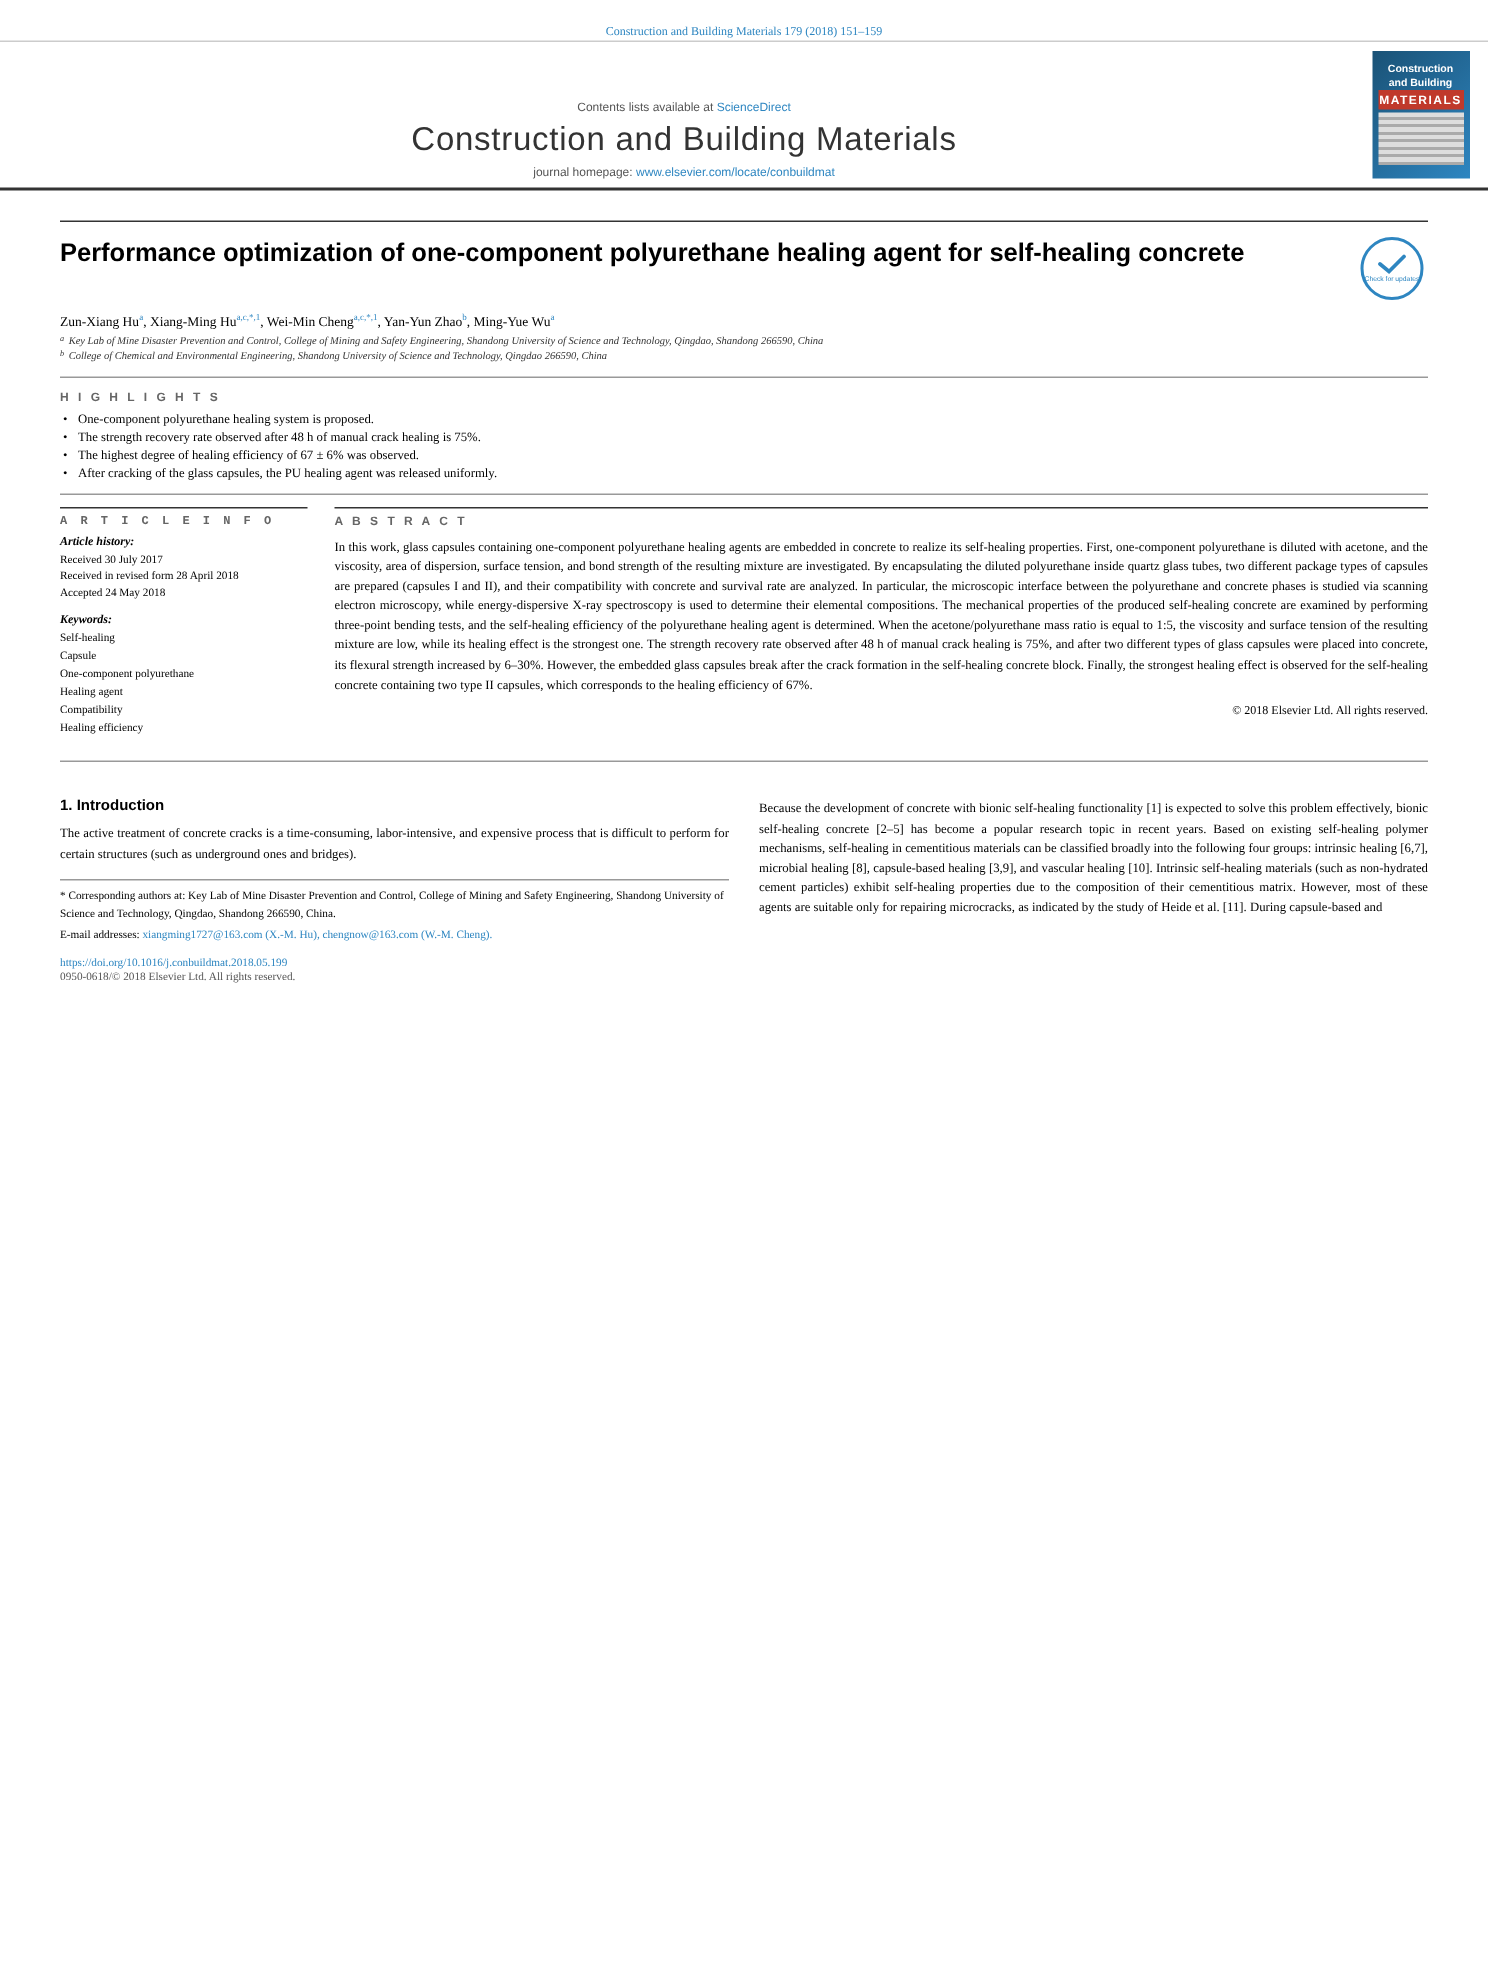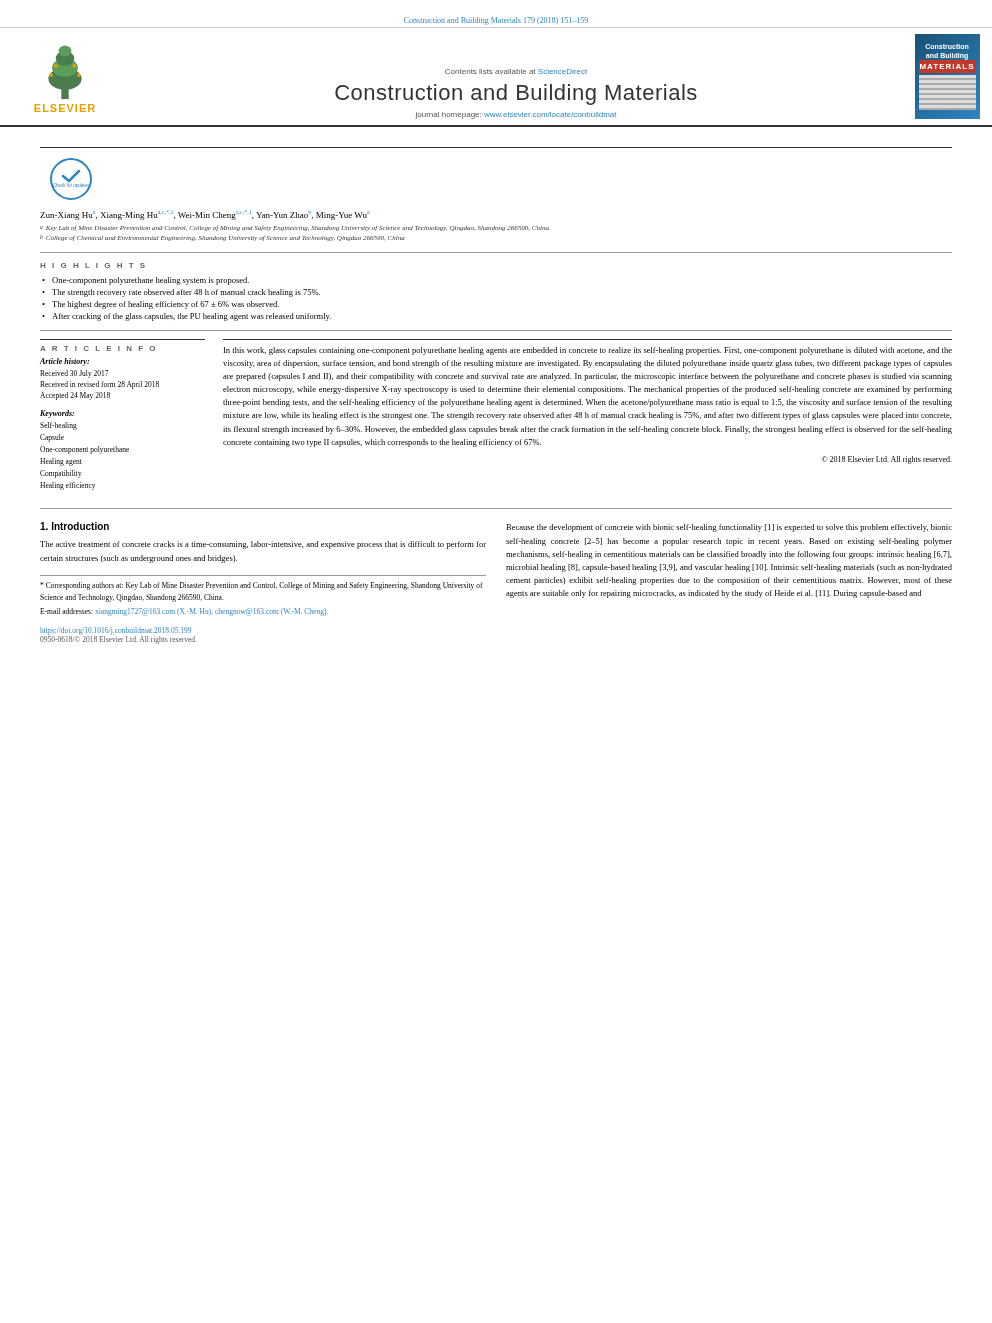--- a/index.html
+++ b/index.html
@@ -289,21 +289,21 @@
     }
 
     
     .article-info-section {
       border-top: 1px solid #333;
       padding-top: 4px;
     }
 
     .info-label {
       font-size: 8px;
-      font-family: Liberation Sans, sans-serif;
+      font-family: Liberation Mono, monospace;
       letter-spacing: 2px;
       color: #666;
       font-weight: bold;
       margin-bottom: 4px;
     }
 
     .article-history-title {
       font-size: 8px;
       font-style: italic;
       font-weight: bold;
@@ -359,21 +359,21 @@
       margin-top: 6px;
       color: #000;
     }
 
     
     .bottom-two-col {
       display: flex;
       gap: 20px;
       margin-top: 16px;
       border-top: 1px solid #999;
-      padding-top: 12px;
+      padding-top: 24px;
     }
 
     .bottom-left {
       flex: 1;
     }
 
     .bottom-right {
       flex: 1;
       font-family: Liberation Serif, serif;
     }
@@ -426,39 +426,20 @@
 <body>
 
 <div class="page-wrapper">
 
   <div class="journal-top-bar">
     <span>Construction and Building Materials 179 (2018) 151–159</span>
   </div>
 
   <div class="journal-header">
 
-    <div class="journal-header-left">
-      <div class="elsevier-logo-box">
-        <svg class="elsevier-tree" viewBox="0 0 80 65" xmlns="http://www.w3.org/2000/svg">
-
-          <rect x="36" y="50" width="8" height="14" fill="#4a7c4e"></rect>
-
-          <ellipse cx="40" cy="42" rx="18" ry="12" fill="#4a7c4e"></ellipse>
-          <ellipse cx="40" cy="30" rx="14" ry="10" fill="#5a9e5a"></ellipse>
-          <ellipse cx="40" cy="20" rx="10" ry="8" fill="#4a7c4e"></ellipse>
-          <ellipse cx="40" cy="12" rx="7" ry="6" fill="#5a9e5a"></ellipse>
-
-          <circle cx="25" cy="38" r="2" fill="#e8a000"></circle>
-          <circle cx="55" cy="38" r="2" fill="#e8a000"></circle>
-          <circle cx="30" cy="28" r="2" fill="#e8a000"></circle>
-          <circle cx="50" cy="28" r="2" fill="#e8a000"></circle>
-        </svg>
-        <span class="elsevier-text">ELSEVIER</span>
-      </div>
-    </div>
 
     <div class="journal-header-center">
       <div class="sciencedirect-line">
         <span>Contents lists available at</span>
         <span class="sciencedirect-link">ScienceDirect</span>
       </div>
       <div class="journal-title-main">Construction and Building Materials</div>
       <div class="journal-homepage">
         <span>journal homepage:</span>
         <span class="homepage-link">www.elsevier.com/locate/conbuildmat</span>
@@ -471,20 +452,21 @@
         <div class="cover-red-bar">MATERIALS</div>
         <div class="cover-image-stripes"></div>
       </div>
     </div>
 
   </div>
 
   <div class="main-content">
 
     <div class="article-title-section">
+      <div class="article-title-text">Performance optimization of one-component polyurethane healing agent for self-healing concrete</div>
       <div class="check-updates-badge">
         <div class="check-badge-circle">
           <svg width="20" height="14" viewBox="0 0 20 14">
             <path d="M2 7 L8 12 L18 2" stroke="#2e86c1" stroke-width="2.5" fill="none" stroke-linecap="round"></path>
           </svg>
           <span style="font-size:4.5px; color:#2e86c1; text-align:center; line-height:1.3;">Check for updates</span>
         </div>
       </div>
     </div>
 
@@ -538,20 +520,21 @@
             <div class="keyword-item">One-component polyurethane</div>
             <div class="keyword-item">Healing agent</div>
             <div class="keyword-item">Compatibility</div>
             <div class="keyword-item">Healing efficiency</div>
           </div>
         </div>
       </div>
 
       <div class="right-col">
         <div class="abstract-section">
+          <div class="abstract-label">A B S T R A C T</div>
           <div class="abstract-text">In this work, glass capsules containing one-component polyurethane healing agents are embedded in concrete to realize its self-healing properties. First, one-component polyurethane is diluted with acetone, and the viscosity, area of dispersion, surface tension, and bond strength of the resulting mixture are investigated. By encapsulating the diluted polyurethane inside quartz glass tubes, two different package types of capsules are prepared (capsules I and II), and their compatibility with concrete and survival rate are analyzed. In particular, the microscopic interface between the polyurethane and concrete phases is studied via scanning electron microscopy, while energy-dispersive X-ray spectroscopy is used to determine their elemental compositions. The mechanical properties of the produced self-healing concrete are examined by performing three-point bending tests, and the self-healing efficiency of the polyurethane healing agent is determined. When the acetone/polyurethane mass ratio is equal to 1:5, the viscosity and surface tension of the resulting mixture are low, while its healing effect is the strongest one. The strength recovery rate observed after 48 h of manual crack healing is 75%, and after two different types of glass capsules were placed into concrete, its flexural strength increased by 6–30%. However, the embedded glass capsules break after the crack formation in the self-healing concrete block. Finally, the strongest healing effect is observed for the self-healing concrete containing two type II capsules, which corresponds to the healing efficiency of 67%.</div>
           <div class="copyright-line">© 2018 Elsevier Ltd. All rights reserved.</div>
         </div>
       </div>
 
     </div>
 
     <div class="bottom-two-col">
 
       <div class="bottom-left">

